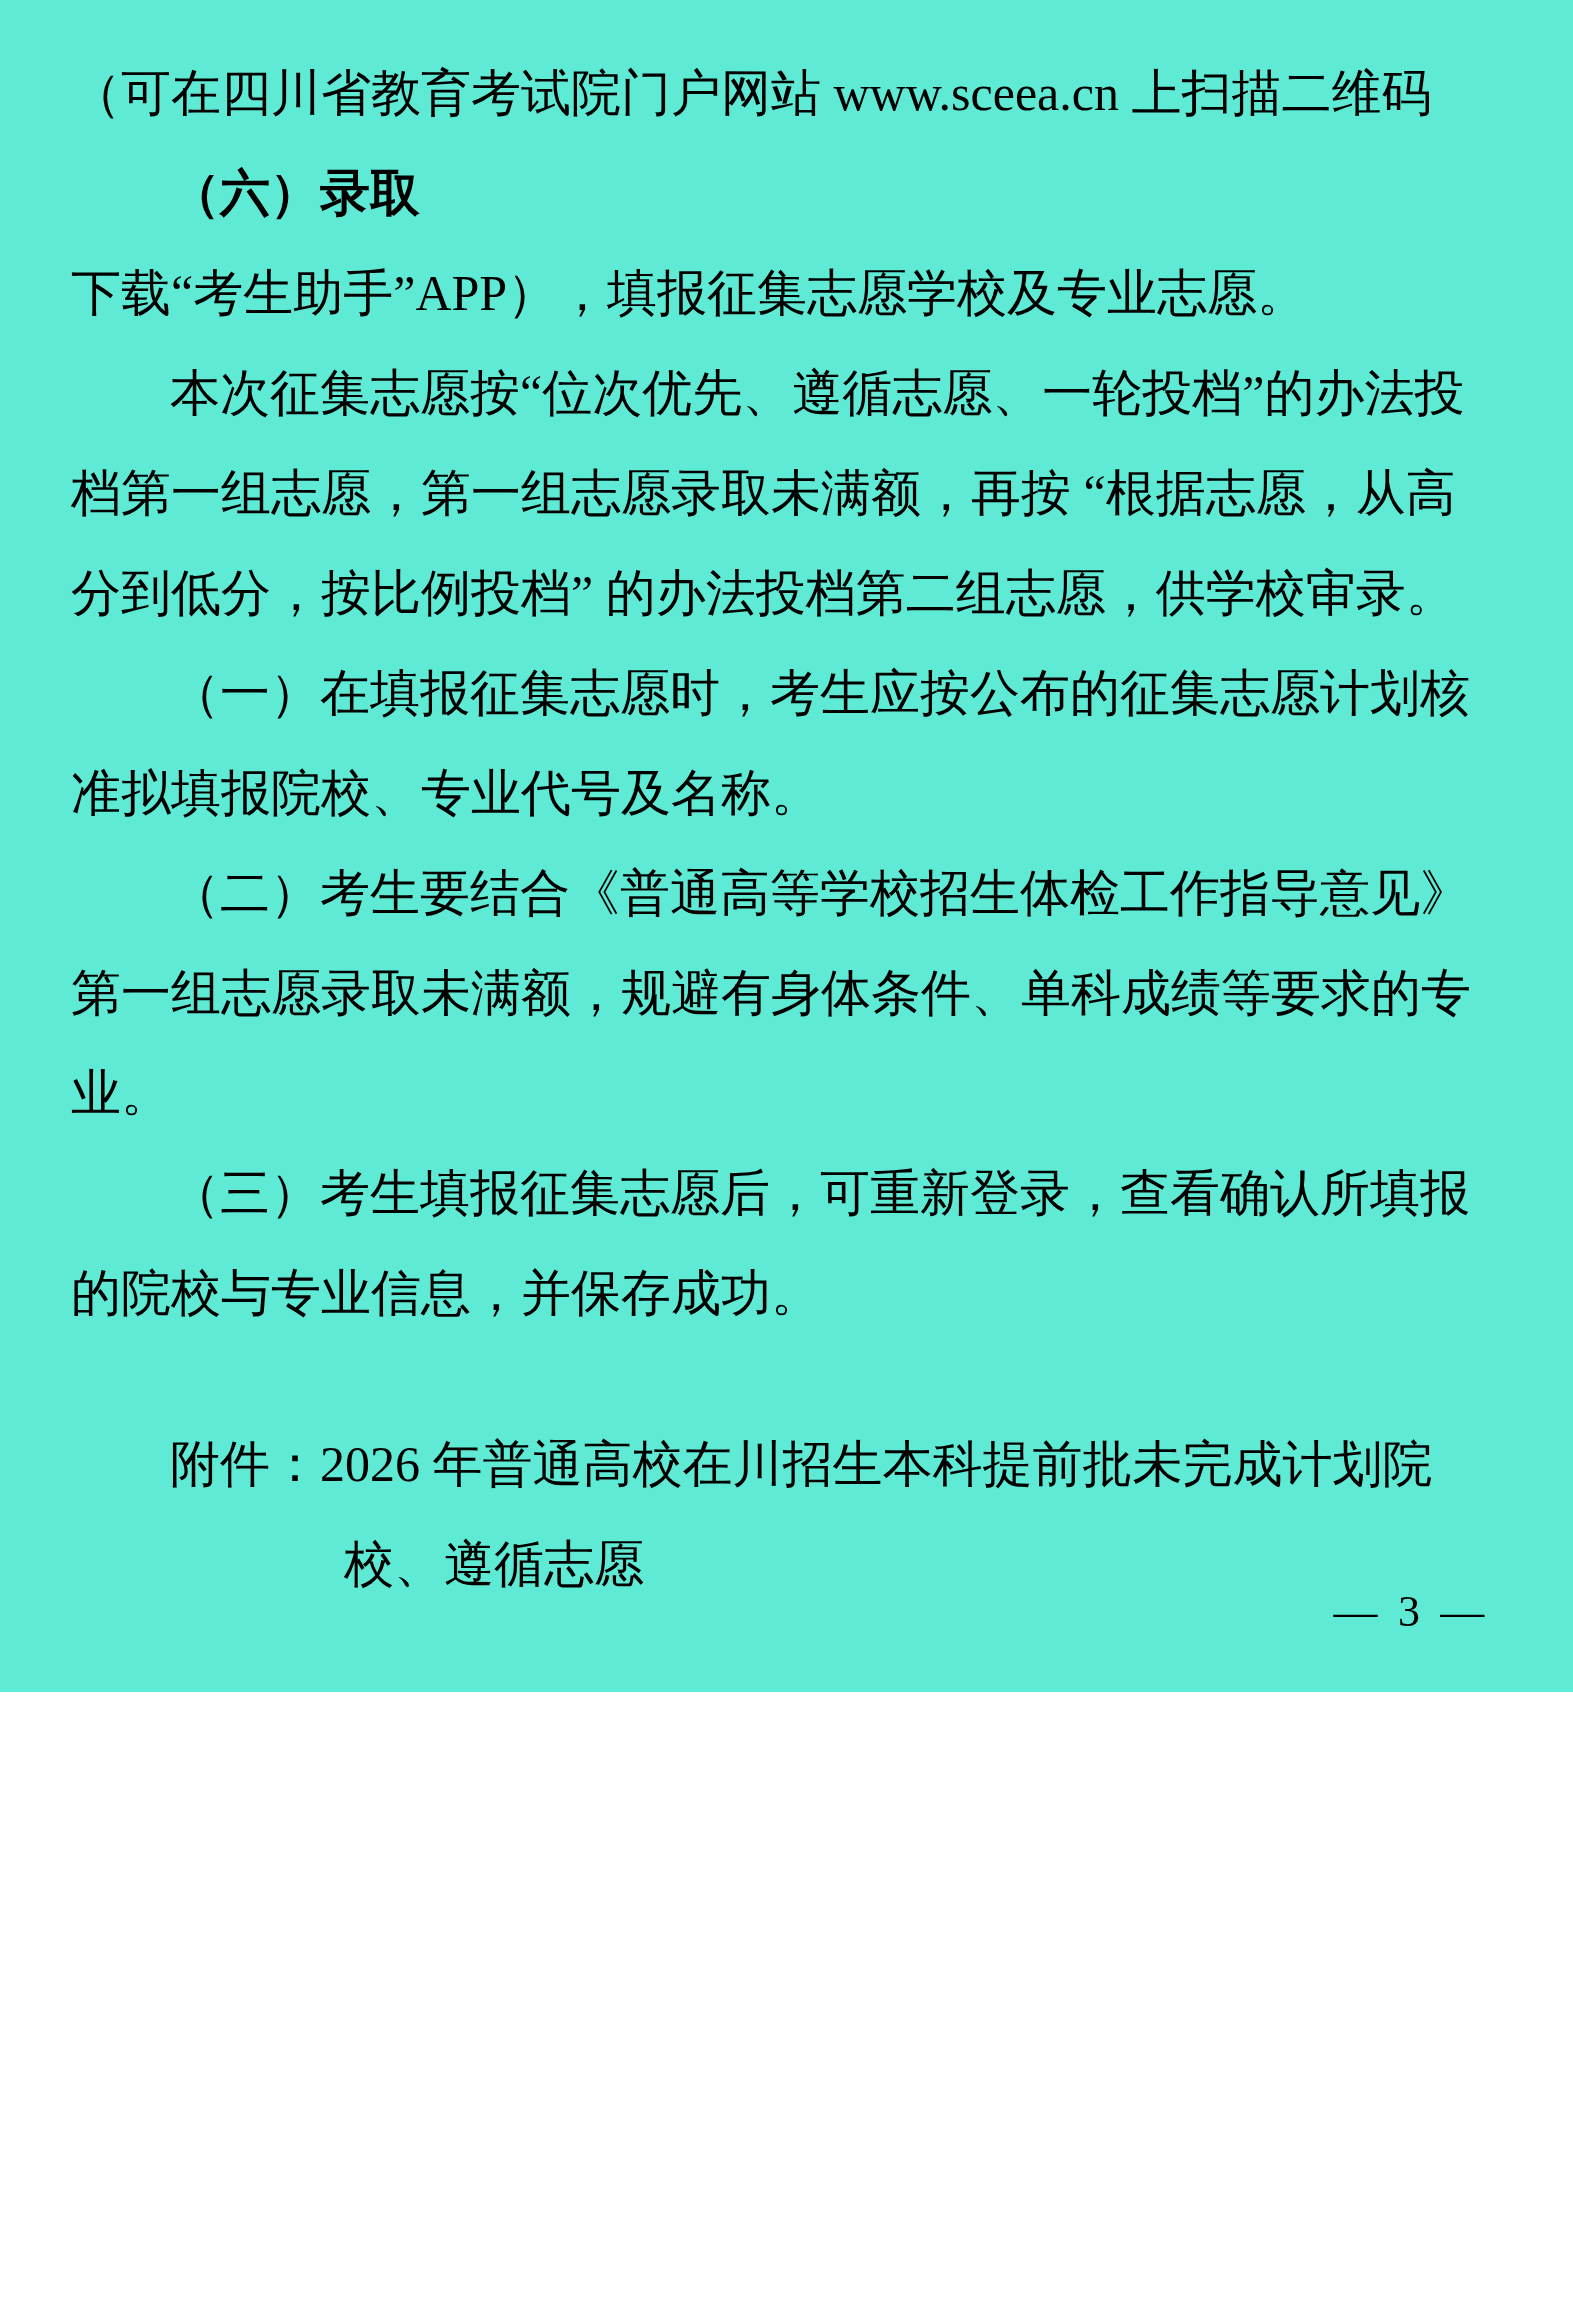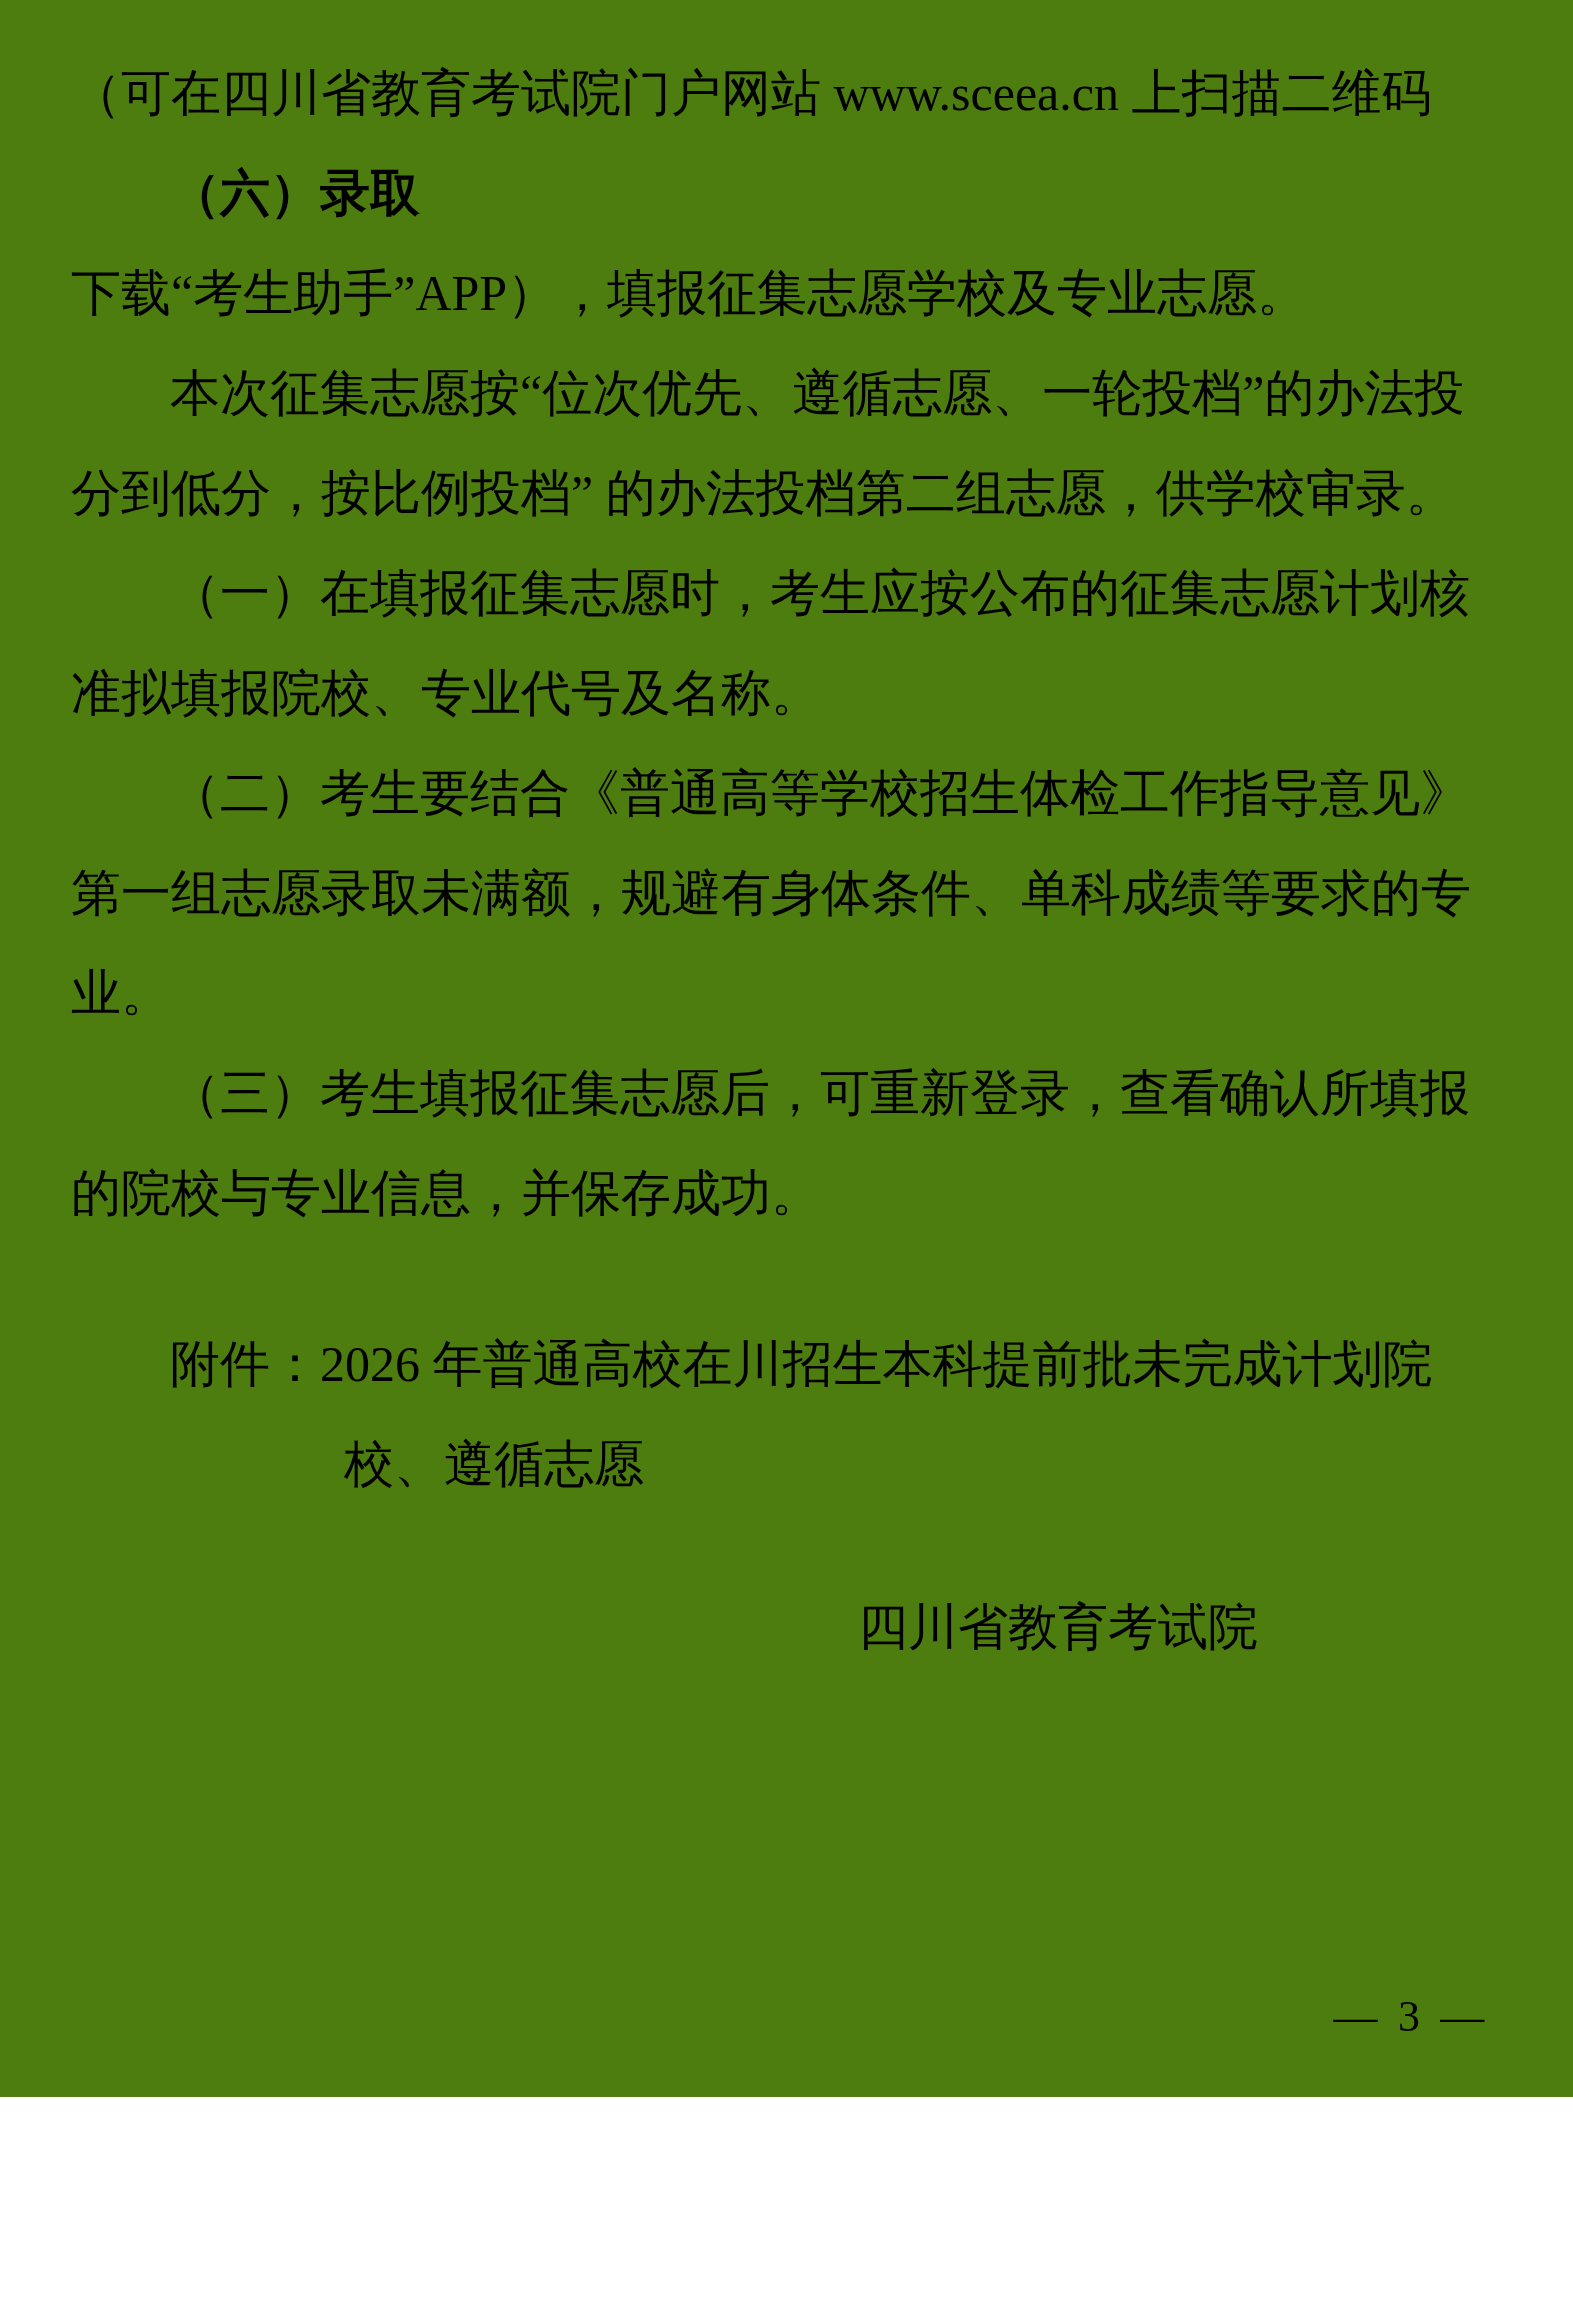--- a/index.html
+++ b/index.html
@@ -3,22 +3,22 @@
 <meta charset="utf-8">
 <style>
   html, body {
     margin: 0;
     padding: 0;
     background: #ffffff;
   }
   .page {
     position: relative;
     width: 1574px;
-    height: 2097px;
-    background: #4d7c0f;
+    height: 1692px;
+    background: #5eead4;
     color: #000000;
     font-family: "Liberation Serif", "DejaVu Serif", serif;
     overflow: hidden;
     text-decoration: underline;
   }
   .content {
     position: absolute;
     left: 71px;
     top: 43px;
     width: 1432px;
@@ -52,20 +52,21 @@
 </head>
 <body>
 
 <div class="page">
   <div class="content">
 
     <div class="l">（可在四川省教育考试院门户网站 www.sceea.cn 上扫描二维码</div>
     <div class="l ind2 h-kai">（六）录取</div>
     <div class="l">下载“考生助手”APP），填报征集志愿学校及专业志愿。</div>
     <div class="l ind2">本次征集志愿按“位次优先、遵循志愿、一轮投档”的办法投</div>
+    <div class="l">档第一组志愿，第一组志愿录取未满额，再按 “根据志愿，从高</div>
     <div class="l">分到低分，按比例投档” 的办法投档第二组志愿，供学校审录。</div>
     <div class="l ind2">（一）在填报征集志愿时，考生应按公布的征集志愿计划核</div>
     <div class="l">准拟填报院校、专业代号及名称。</div>
     <div class="l ind2">（二）考生要结合《普通高等学校招生体检工作指导意见》</div>
     <div class="l">第一组志愿录取未满额，规避有身体条件、单科成绩等要求的专</div>
     <div class="l">业。</div>
     <div class="l ind2">（三）考生填报征集志愿后，可重新登录，查看确认所填报</div>
     <div class="l">的院校与专业信息，并保存成功。</div>
 
     <div class="spacer-a"></div>

